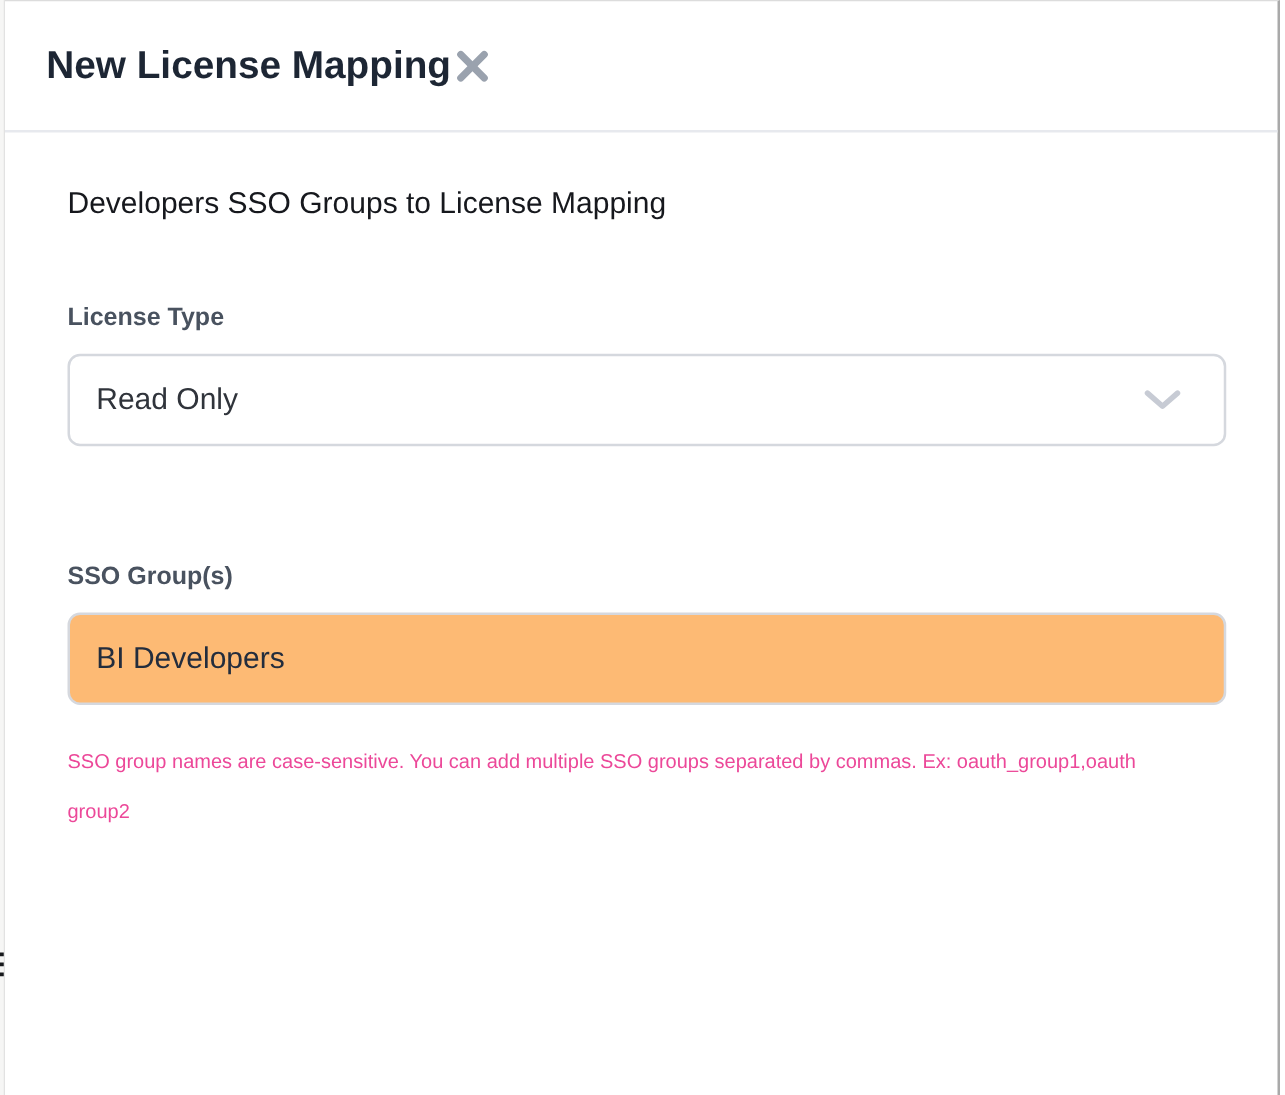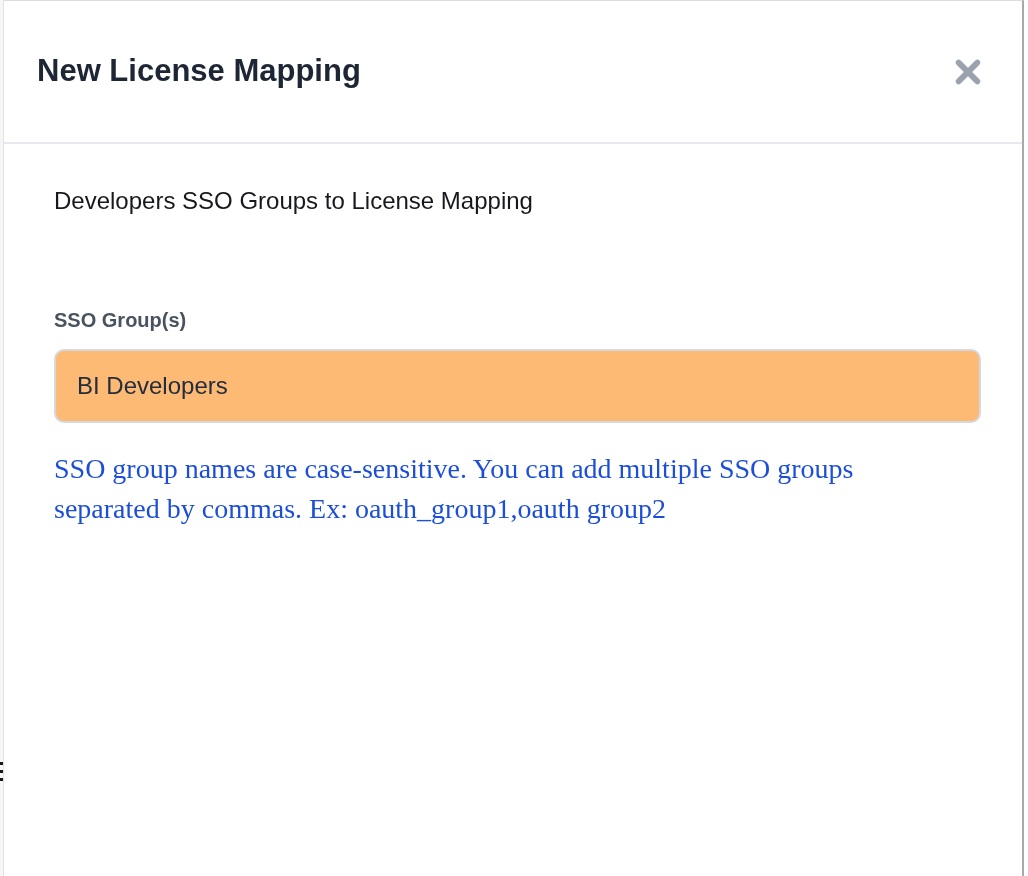--- a/index.html
+++ b/index.html
@@ -21,22 +21,22 @@
     position: absolute; right: 0; top: 0; width: 4px; height: 876px; background: #ffffff;
   }
   
   .modal {
     position: absolute; left: 4px; top: 0; width: 1020px; height: 876px;
     background: #ffffff; box-sizing: border-box;
     border-top: 1px solid #dcdcdc;
     border-right: 2px solid #a9a9a9;
   }
   .modal-header {
-    height: 143px; box-sizing: border-box;
-    display: flex; align-items: center; justify-content: space-between;
+    height: 105px; box-sizing: border-box;
+    display: flex; align-items: center; 
     padding: 0 37px 0 33px;
     border-bottom: 2px solid #e7e9ee;
   }
   .modal-title {
     margin: 0; font-size: 31px; font-weight: 700; color: #1d2634; line-height: 1.1;
   }
   .close-btn {
     background: none; border: none; padding: 0; margin: 0; cursor: pointer;
     width: 34px; height: 34px; display: flex; align-items: center; justify-content: center;
   }
@@ -60,21 +60,21 @@
   .select-value { font-size: 24px; color: #30343b; }
   .text-input {
     margin-top: 17px; width: 927px; height: 74px; box-sizing: border-box;
     border: 2px solid #d5d8de; border-radius: 10px; background: #fdba74;
     padding: 0 21px; font-size: 24px; color: #232d3d;
     font-family: "Liberation Sans", "DejaVu Sans", sans-serif;
     outline: none; display: block;
   }
   .helper {
     margin: 26px 0 0 0; max-width: 880px;
-    font-size: 28px; line-height: 40px; color: #1d4ed8; font-weight: 400; font-family: Liberation Serif, serif;
+    font-size: 16px; line-height: 40px; color: #ec4899; font-weight: 400;
   }
 </style>
 </head>
 <body>
 
 <div>
 
   <div class="underlay">
     <span class="dash" style="top:762px"></span>
     <span class="dash" style="top:770px"></span>
@@ -92,20 +92,29 @@
           <path d="M4.5 4.5 L19.5 19.5"></path>
           <path d="M19.5 4.5 L4.5 19.5"></path>
         </svg>
       </button>
     </div>
 
     <div class="modal-body">
 
       <p class="intro">Developers SSO Groups to License Mapping</p>
 
+      <div class="field field-1">
+        <label class="field-label">License Type</label>
+        <div class="select-box">
+          <span class="select-value">Read Only</span>
+          <svg width="30" height="18" viewBox="0 0 30 18" fill="none" stroke="#c7cbd4" stroke-width="4.4" stroke-linecap="round" stroke-linejoin="round">
+            <path d="M3 3.5 L15 14 L27 3.5"></path>
+          </svg>
+        </div>
+      </div>
 
       <div class="field field-2">
         <label class="field-label">SSO Group(s)</label>
         <input class="text-input" type="text" value="BI Developers" style="">
         <p class="helper">SSO group names are case-sensitive. You can add multiple SSO groups separated by commas. Ex: oauth_group1,oauth group2</p>
       </div>
 
     </div>
   </div>
 </div>

